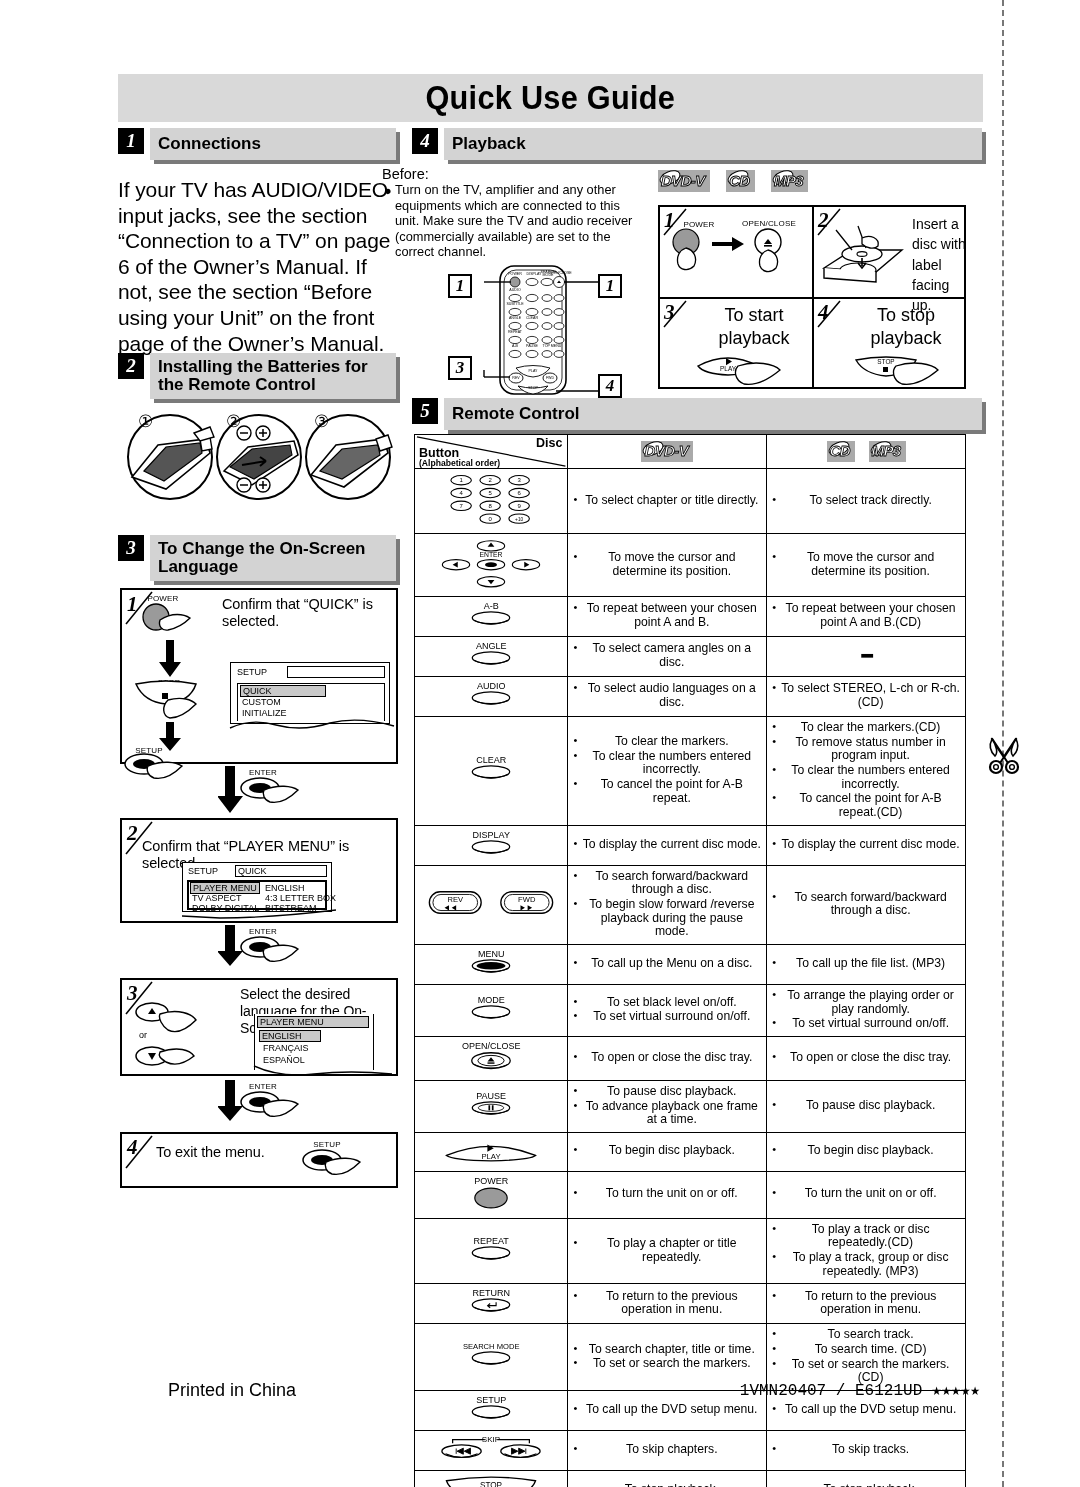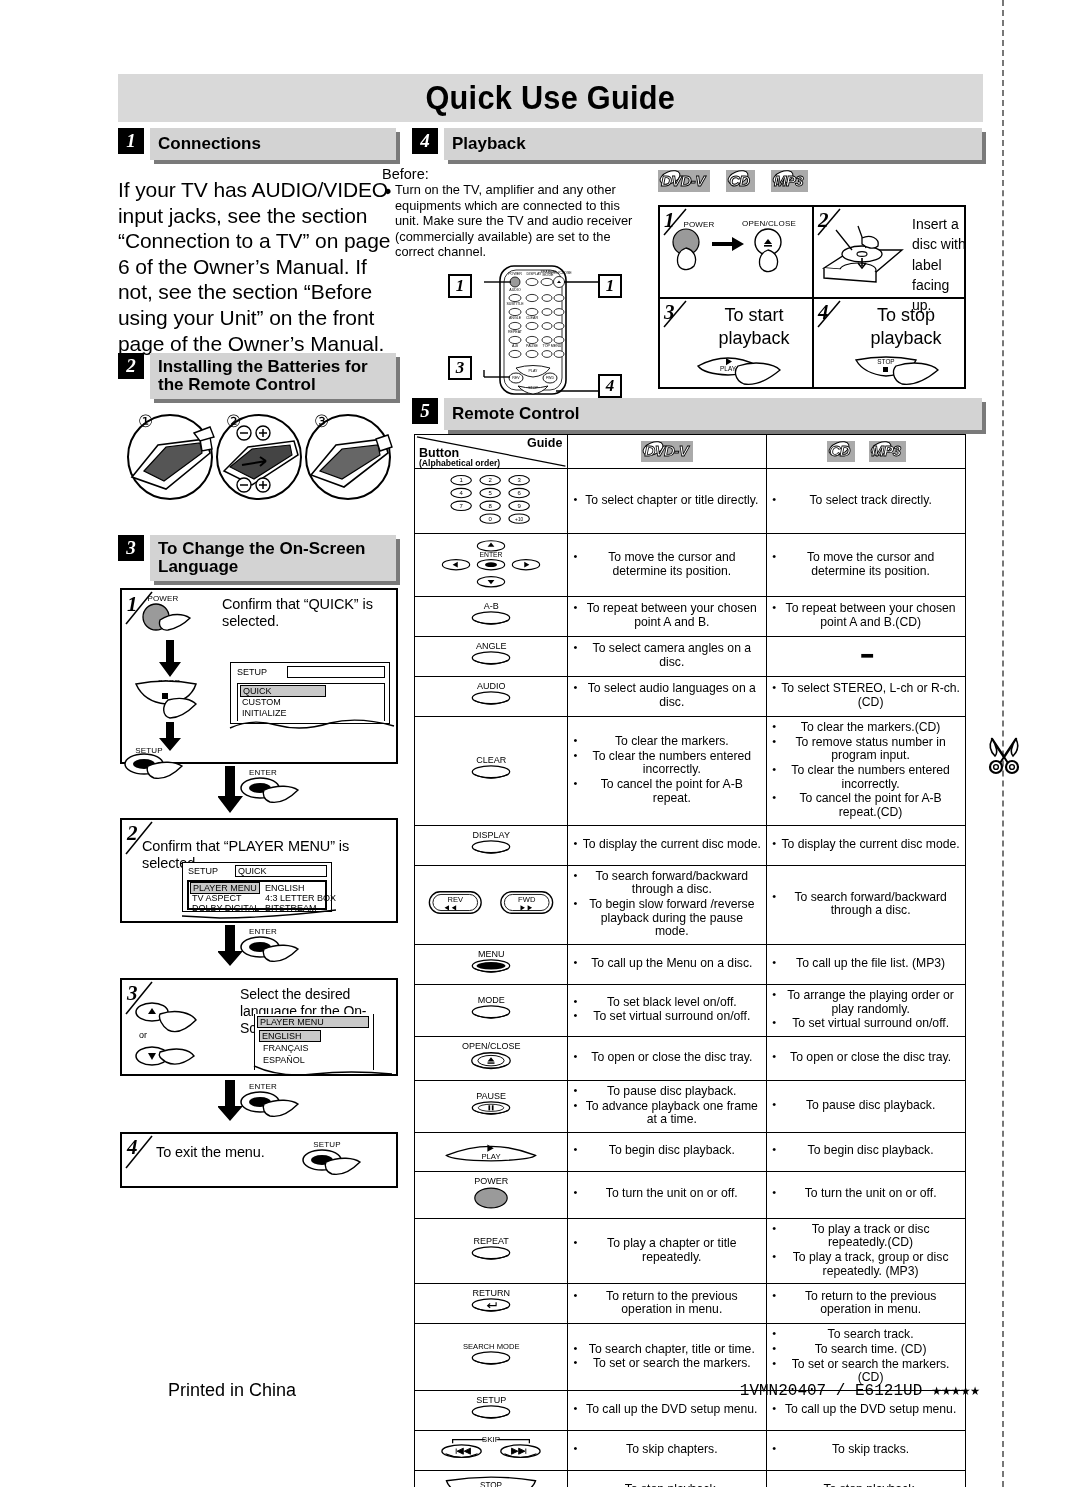--- a/index.html
+++ b/index.html
@@ -466,21 +466,21 @@
   </div>
 
   <table class="rc" style="left:414px; top:434px; width:552px;">
 
     <tbody>
         <tr>
       <td class="btn" style="height:34px; padding:0; position:relative;">
         <svg style="position:absolute;left:0;top:0;width:100%;height:100%;" viewBox="0 0 154 34" preserveAspectRatio="none">
           <line x1="2" y1="2" x2="152" y2="32" stroke="#000" stroke-width="1.3"></line>
         </svg>
-        <div style="position:absolute; right:5px; top:1px; font-weight:bold; font-size:12.5px;">Guide</div>
+        <div style="position:absolute; right:5px; top:1px; font-weight:bold; font-size:12.5px;">Disc</div>
         <div style="position:absolute; left:4px; bottom:8px; font-weight:bold; font-size:12.5px; text-align:left;">Button</div>
         <div style="position:absolute; left:4px; bottom:0px; font-weight:bold; font-size:8.6px;">(Alphabetical order)</div>
       </td>
       <td class="desc" style="text-align:center;">
         <span class="disclogo"><span class="ell"></span><span class="txt" style="-webkit-text-stroke:.8px #000;">DVD-V</span></span>
       </td>
       <td class="desc" style="text-align:center;">
         <span class="disclogo"><span class="ell"></span><span class="txt" style="-webkit-text-stroke:.8px #000;">CD</span></span>
         <span class="disclogo" style="margin-left:10px;"><span class="ell"></span><span class="txt" style="-webkit-text-stroke:.8px #000;">MP3</span></span>
       </td>

